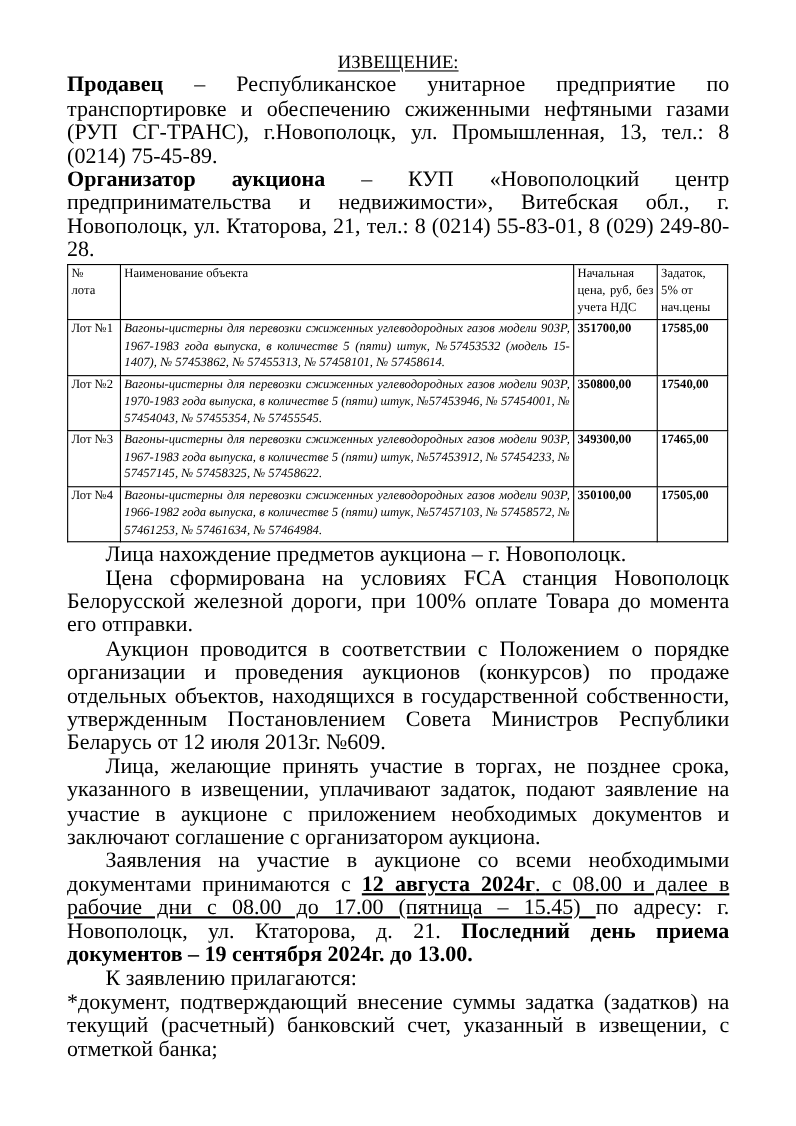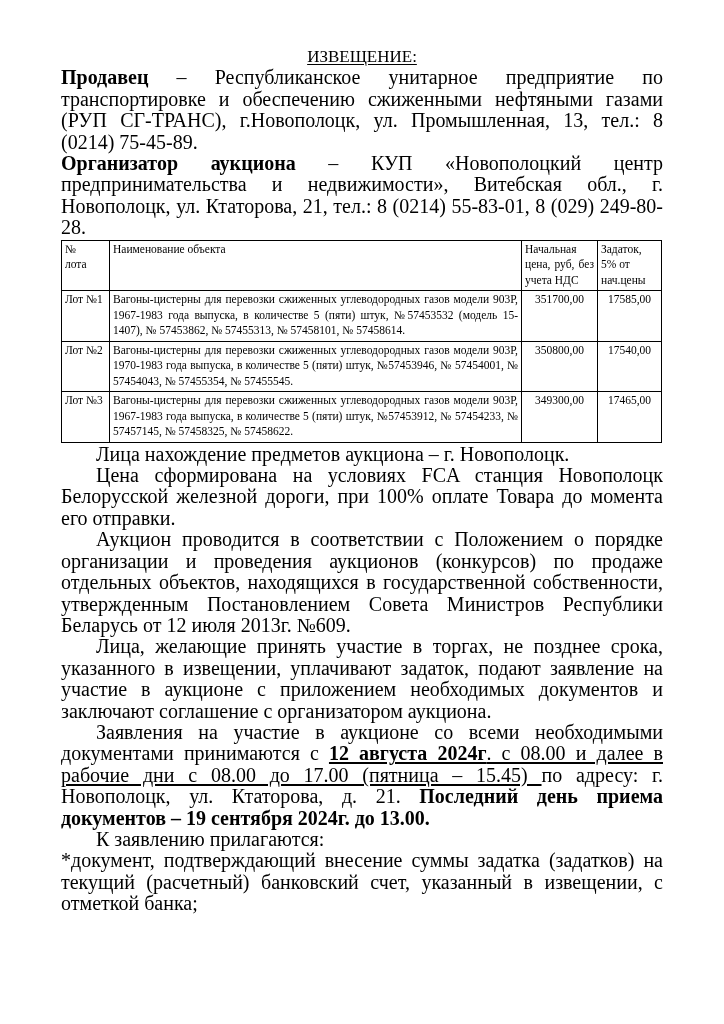--- a/index.html
+++ b/index.html
@@ -43,22 +43,22 @@
     border: 1px solid #000000;
     vertical-align: top;
     font-size: 11.5px;
     line-height: 15.5px;
     padding: 1px 3px 2px 3px;
     overflow: hidden;
   }
   td.th-lot { white-space: pre-line; }
   td.th-name { vertical-align: middle; margin-left: 24px; }
   td.th-price { text-align: justify; }
-  td.desc { text-align: justify; }
-  td.num { text-align: center; }
+  td.desc { text-align: justify; font-style: italic; }
+  td.num { text-align: left; font-weight: bold; }
 </style>
 </head>
 <body>
 
 <div class="page">
 
   <div class="title-block">
     <div><span class="u">ИЗВЕЩЕНИЕ:</span></div>
   </div>
 
@@ -92,20 +92,26 @@
         <td class="desc">Вагоны-цистерны для перевозки сжиженных углеводородных газов модели 903Р, 1970-1983 года выпуска, в количестве  5 (пяти) штук, №57453946, № 57454001, № 57454043, № 57455354, № 57455545.</td>
         <td class="num">350800,00</td>
         <td class="num">17540,00</td>
       </tr>
       <tr>
         <td>Лот №3</td>
         <td class="desc">Вагоны-цистерны для перевозки сжиженных углеводородных газов модели 903Р, 1967-1983 года выпуска, в количестве  5 (пяти) штук, №57453912, № 57454233, № 57457145, № 57458325, № 57458622.</td>
         <td class="num">349300,00</td>
         <td class="num">17465,00</td>
       </tr>
+      <tr>
+        <td>Лот №4</td>
+        <td class="desc">Вагоны-цистерны для перевозки сжиженных углеводородных газов модели 903Р, 1966-1982 года выпуска, в количестве  5 (пяти) штук, №57457103, № 57458572, № 57461253, № 57461634, № 57464984.</td>
+        <td class="num">350100,00</td>
+        <td class="num">17505,00</td>
+      </tr>
     </tbody>
   </table>
 
   <p class="body indent">Лица нахождение предметов аукциона – г. Новополоцк.</p>
   <p class="body indent">Цена сформирована на условиях FCA станция Новополоцк Белорусской железной дороги, при 100% оплате Товара до момента его отправки.</p>
   <p class="body indent">Аукцион проводится в соответствии с Положением о порядке организации и проведения аукционов (конкурсов) по продаже отдельных объектов, находящихся в государственной собственности, утвержденным Постановлением Совета Министров Республики Беларусь от 12 июля 2013г. №609.</p>
   <p class="body indent">Лица, желающие принять участие в торгах, не позднее срока, указанного в извещении, уплачивают задаток, подают заявление на участие в аукционе с приложением необходимых документов и заключают соглашение с организатором аукциона.</p>
 
   <p class="body indent"><span>Заявления на участие в аукционе со всеми необходимыми документами принимаются с </span><b class="u">12 августа 2024г</b><span class="u">. с 08.00 и далее в рабочие дни с 08.00 до 17.00 (пятница – 15.45) </span><span>по адресу: г. Новополоцк, ул. Ктаторова, д. 21. </span><b>Последний день приема документов – 19 сентября 2024г. до 13.00.</b></p>
 

